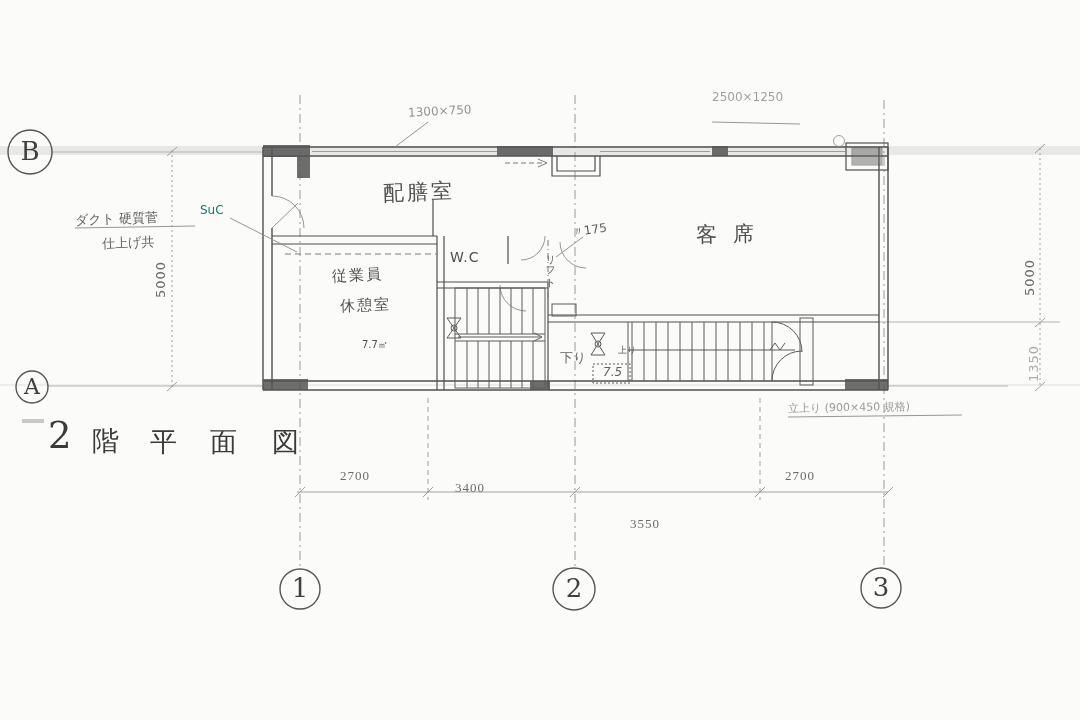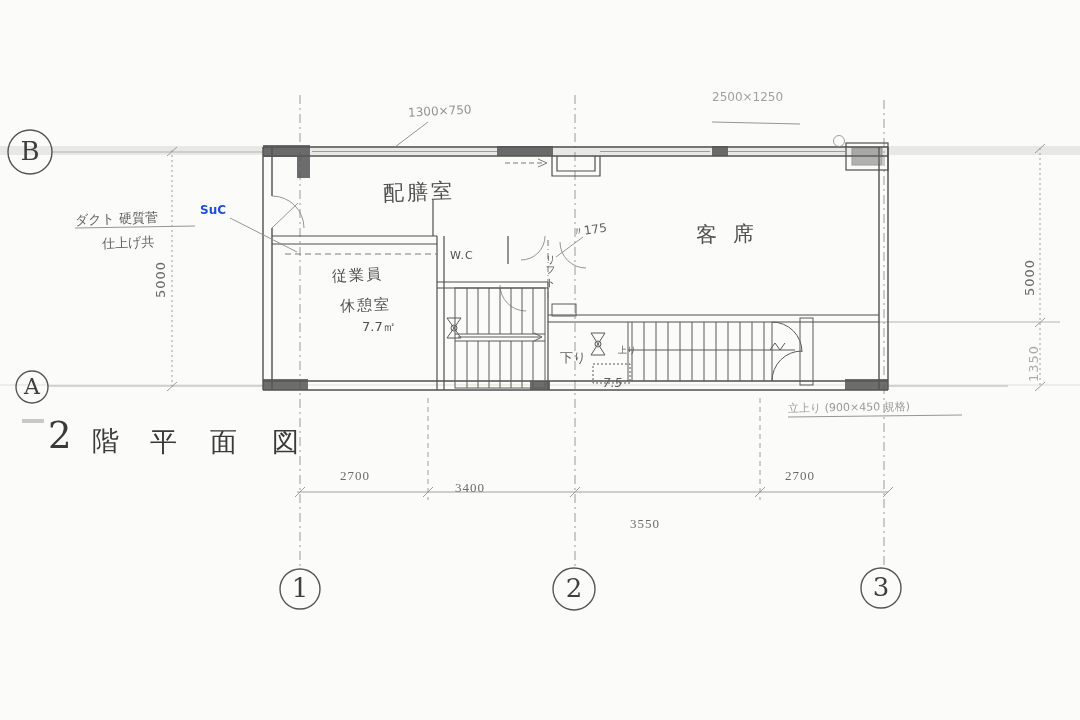--- a/index.html
+++ b/index.html
@@ -224,28 +224,28 @@
   <div class="lbl dim c" style="left:800px;top:468px;">2700</div>
 
   <div class="lbl dim vdim" style="left:153px;top:298px;">5000</div>
   <div class="lbl dim vdim" style="left:1022px;top:296px;">5000</div>
   <div class="lbl dim vdim" style="left:1026px;top:382px;opacity:.55;">1350</div>
 
   <div class="lbl hand room" style="left:383px;top:178px;font-size:21px;transform:rotate(-2deg);">配膳室</div>
   <div class="lbl hand" style="left:696px;top:220px;font-size:21px;letter-spacing:16px;transform:rotate(-1deg);">客席</div>
   <div class="lbl hand" style="left:332px;top:266px;font-size:15px;letter-spacing:2px;transform:rotate(-3deg);">従業員</div>
   <div class="lbl hand" style="left:340px;top:296px;font-size:15px;letter-spacing:2px;transform:rotate(-2deg);">休憩室</div>
-  <div class="lbl hand" style="left:362px;top:318px;font-size:13px;">7.7㎡</div>
-  <div class="lbl hand" style="left:450px;top:249px;font-size:11px;letter-spacing:1px;">W.C</div>
+  <div class="lbl hand" style="left:362px;top:338px;font-size:10px;">7.7㎡</div>
+  <div class="lbl hand" style="left:450px;top:249px;font-size:14px;letter-spacing:1px;">W.C</div>
 
   <div class="lbl note" style="left:408px;top:104px;transform:rotate(-3deg);opacity:.8;">1300×750</div>
   <div class="lbl note" style="left:712px;top:90px;opacity:.7;">2500×1250</div>
   <div class="lbl note" style="left:75px;top:210px;font-size:13px;color:#5f5f5c;transform:rotate(-2deg);">ダクト 硬質菅</div>
   <div class="lbl note" style="left:102px;top:234px;font-size:13px;color:#5f5f5c;transform:rotate(-2deg);">仕上げ共</div>
-  <div class="lbl note" style="left:200px;top:203px;font-size:12px;color:#1d4ed8;font-weight:bold;">SuC</div>
+  <div class="lbl note" style="left:200px;top:203px;font-size:12px;color:#0f766e;">SuC</div>
   <div class="lbl note" style="left:572px;top:222px;color:#5f5f5c;transform:rotate(-8deg);">〃175</div>
   <div class="lbl note vert" style="left:543px;top:248px;font-size:10px;color:#5f5f5c;">リフト</div>
   <div class="lbl note" style="left:560px;top:349px;font-size:13px;color:#5f5f5c;">下り</div>
   <div class="lbl note" style="left:618px;top:344px;font-size:9px;color:#5f5f5c;text-align:center;">上り</div>
-  <div class="lbl note" style="left:603px;top:376px;font-size:12px;color:#5f5f5c;font-style:italic;">7.5</div>
+  <div class="lbl note" style="left:603px;top:365px;font-size:12px;color:#5f5f5c;font-style:italic;">7.5</div>
   <div class="lbl note" style="left:788px;top:400px;font-size:11px;opacity:.75;transform:rotate(-1deg);">立上り (900×450 規格)</div>
 
 </div>
 
 </body></html>

